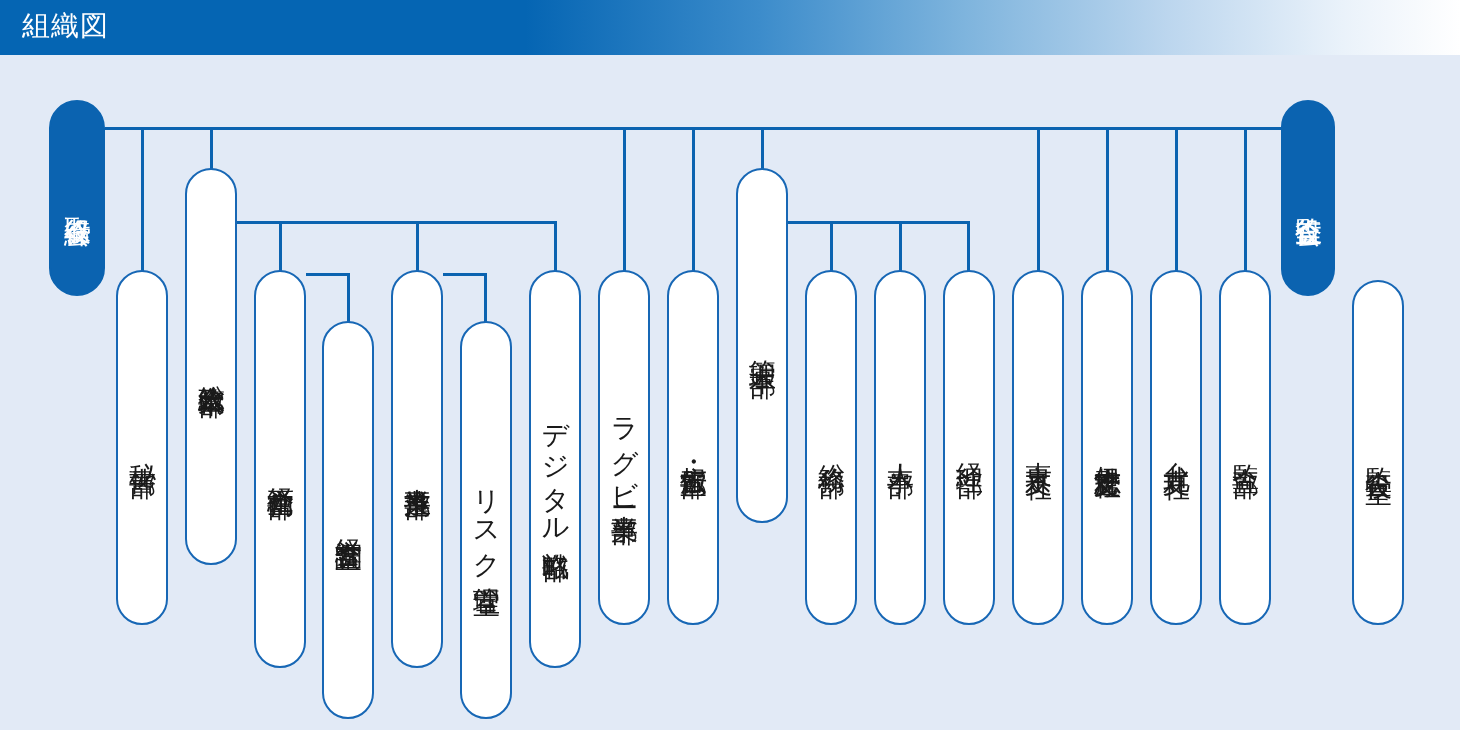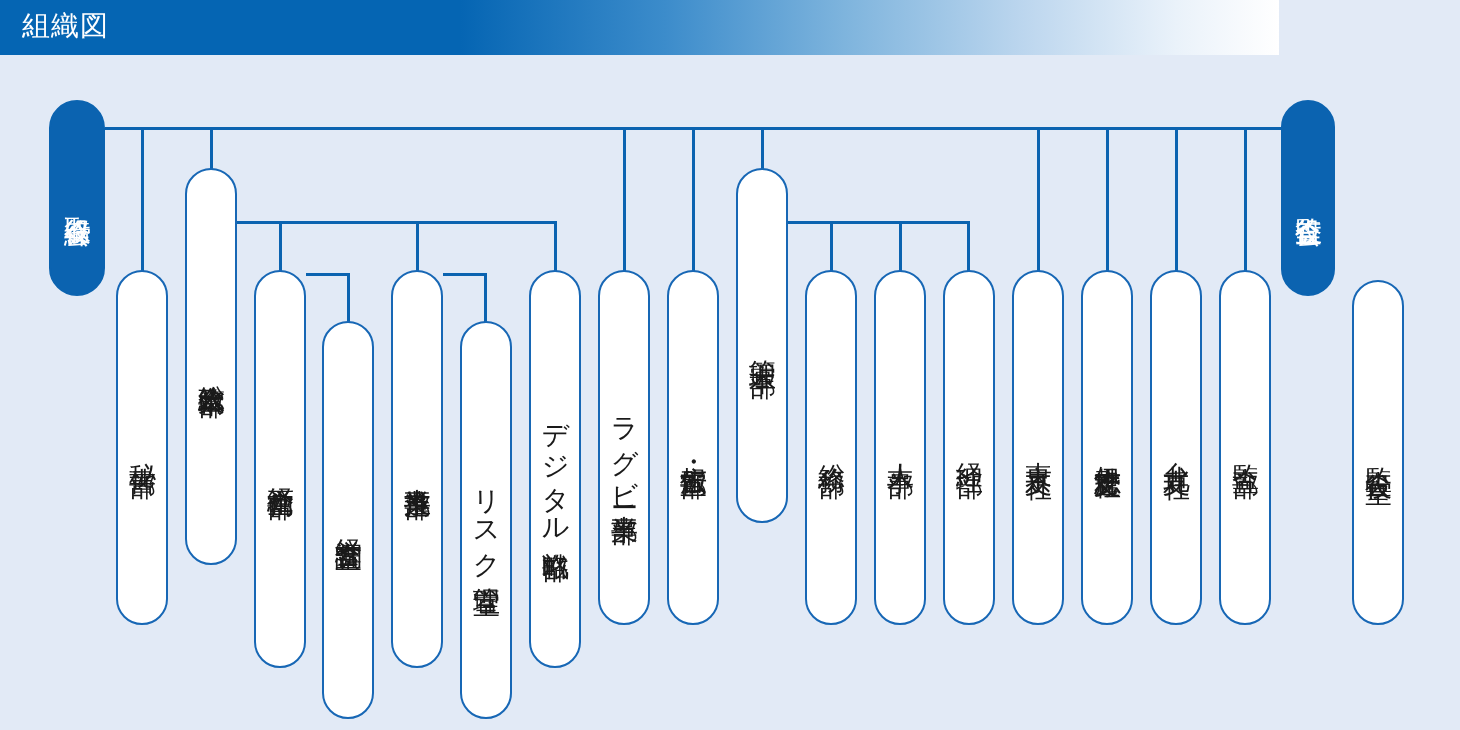--- a/index.html
+++ b/index.html
@@ -12,21 +12,21 @@
     width: 1460px;
     height: 730px;
     overflow: hidden;
     font-family: "Liberation Sans", "DejaVu Sans", sans-serif;
     background: #e2eaf6;
   }
   
   #header {
     position: absolute;
     left: 0; top: 0;
-    width: 1279px;
+    width: 1460px;
     height: 55px;
     background: linear-gradient(to right,
         #0565b3 0%, #0565b3 36%, #3c8ccb 52%,
         #7eb4dd 66%, #bcd6ee 80%, #eaf2fa 92%, #ffffff 100%);
   }
   #header-title {
     position: absolute;
     left: 22px;
     top: 9px;
     font-size: 28px;

